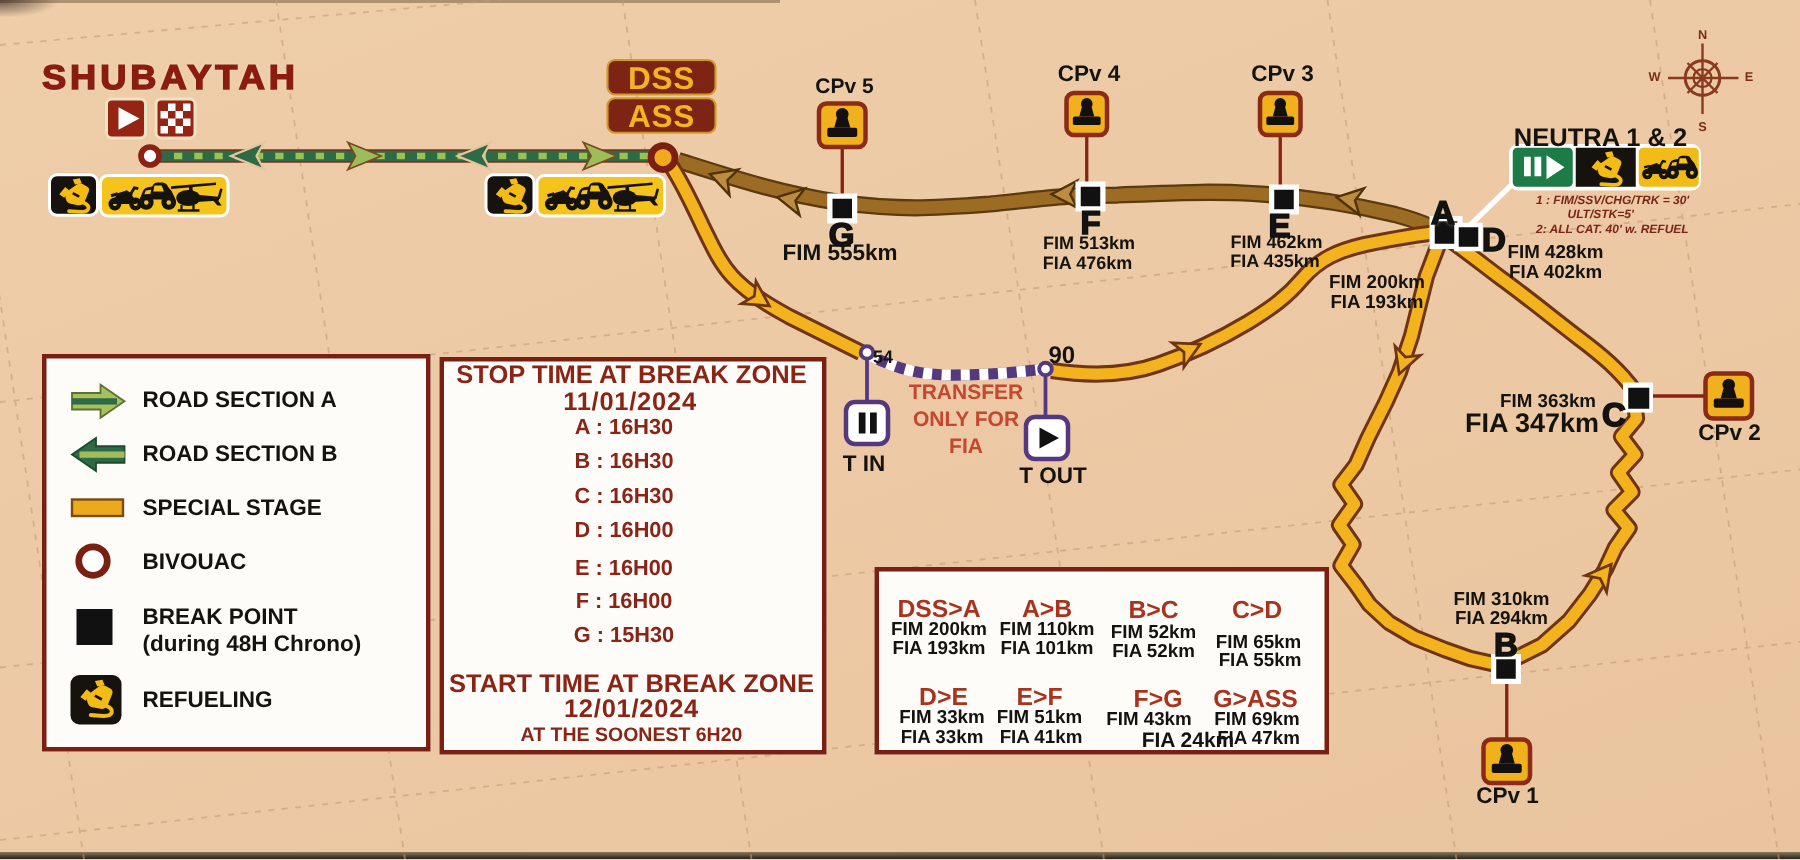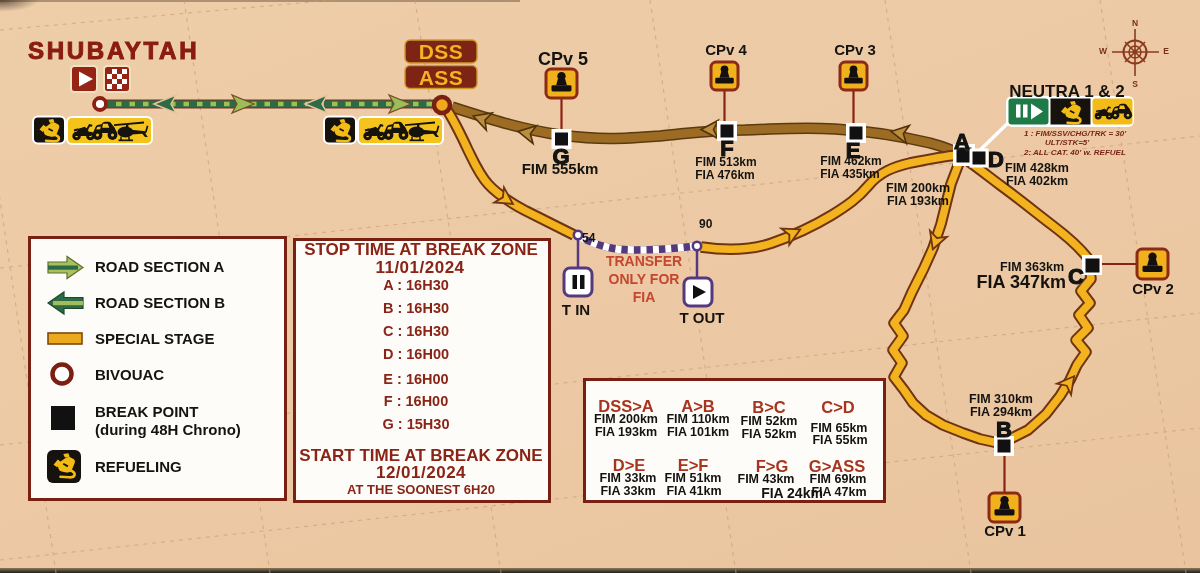--- a/index.html
+++ b/index.html
@@ -343,21 +343,21 @@
 <rect x="51" y="406" width="24" height="24" fill="#111"></rect>
 
 <g>
         <rect x="47" y="450" width="34" height="33" rx="6" fill="#16120d"></rect>
 <use href="#nozzle" transform="translate(53,456) scale(1.08)"></use>
       </g>
 </svg>
 
 <div class="lb" style="left:28px;top:40px;font-size:23px;letter-spacing:2.5px;color:#8a1d10;-webkit-text-stroke:1px #8a1d10;text-shadow:0 0 3px rgba(248,232,210,.9);transform:scaleX(1.05);transform-origin:0 0;">SHUBAYTAH</div>
 
-<div class="lb cc" style="left:563px;top:50px;font-size:18px;">CPv 5</div>
+<div class="lb cc" style="left:563px;top:50px;font-size:14px;">CPv 5</div>
 
 <div class="lb cc" style="left:726px;top:42px;font-size:15px;">CPv 4</div>
 
 <div class="lb cc" style="left:855px;top:42px;font-size:15px;">CPv 3</div>
 
 <div class="lb cc" style="left:1153px;top:281px;font-size:15px;">CPv 2</div>
 
 <div class="lb cc" style="left:1005px;top:523px;font-size:15px;">CPv 1</div>
 
 <div class="lb cc" style="left:561px;top:146px;font-size:22px;-webkit-text-stroke:1.1px #111;text-shadow:0 0 3px rgba(240,220,195,.85);">G</div>
@@ -403,21 +403,21 @@
 <div class="lb cc" style="left:1067px;top:83px;font-size:17px;">NEUTRA 1 &amp; 2</div>
 
 <div class="lb" style="left:1024px;top:129.5px;font-size:8px;font-style:italic;color:#7a241a;">1 : FIM/SSV/CHG/TRK = 30'</div>
 
 <div class="lb" style="left:1032px;top:139px;font-size:8px;font-style:italic;color:#7a241a;margin-left:13px;">ULT/STK=5'</div>
 
 <div class="lb" style="left:1024px;top:148.5px;font-size:8px;font-style:italic;color:#7a241a;">2: ALL CAT. 40' w. REFUEL</div>
 
 <div class="lb" style="left:582px;top:232px;font-size:12px;">54</div>
 
-<div class="lb" style="left:699px;top:218px;font-size:12px;">90</div>
+<div class="lb" style="left:699px;top:230px;font-size:16px;">90</div>
 
 <div class="lb cc" style="left:644px;top:253px;font-size:14px;color:#c4472f;text-align:center;line-height:1.28;">TRANSFER<br>ONLY FOR<br>FIA</div>
 
 <div class="lb cc" style="left:576px;top:302px;font-size:15px;">T IN</div>
 
 <div class="lb cc" style="left:702px;top:310px;font-size:15px;">T OUT</div>
 
 <div class="lb cc" style="left:1135px;top:19px;font-size:8.5px;color:#7a3018;">N</div>
 <div class="lb cc" style="left:1135px;top:80px;font-size:8.5px;color:#7a3018;">S</div>
 <div class="lb cc" style="left:1103px;top:47px;font-size:8.5px;color:#7a3018;">W</div>

